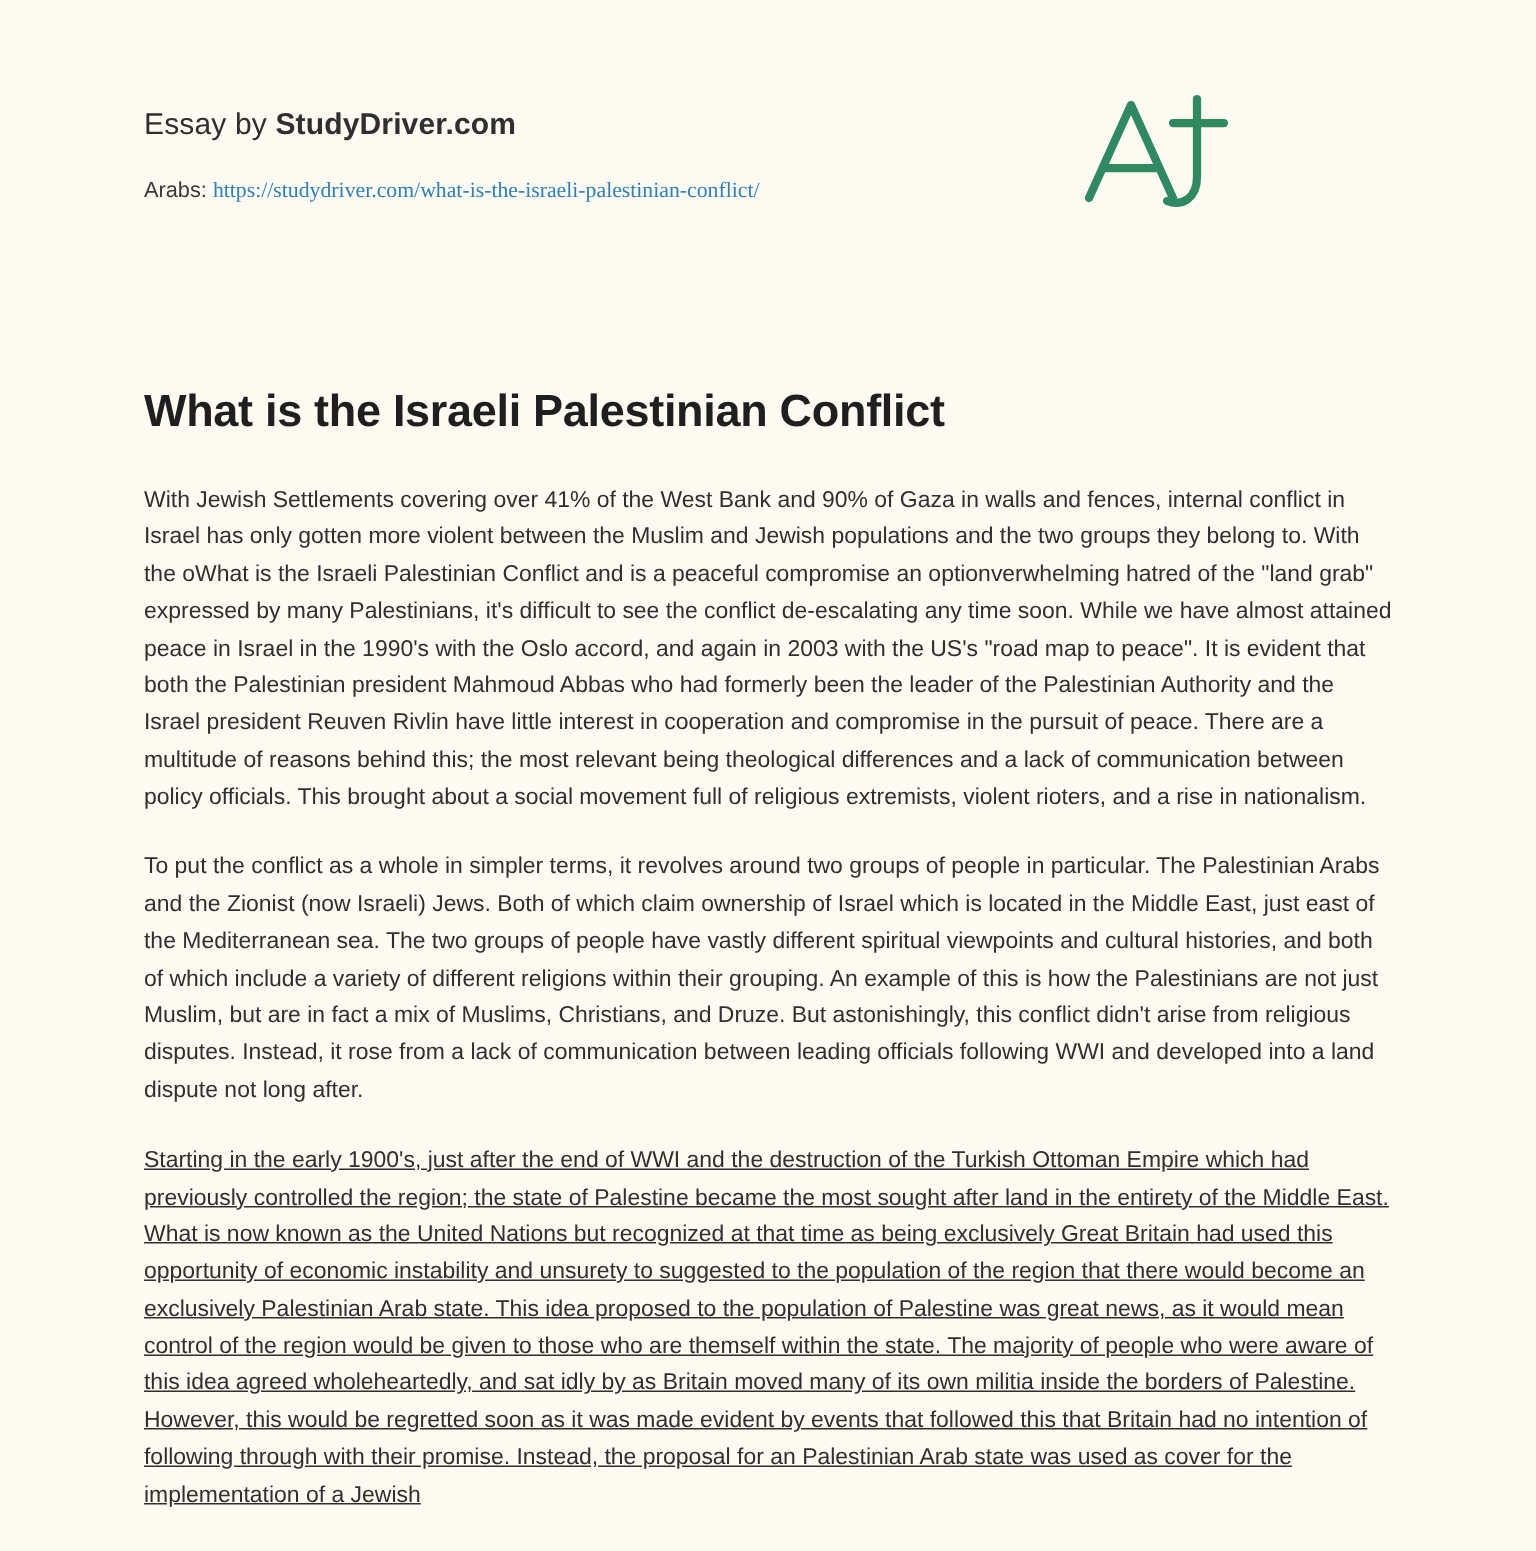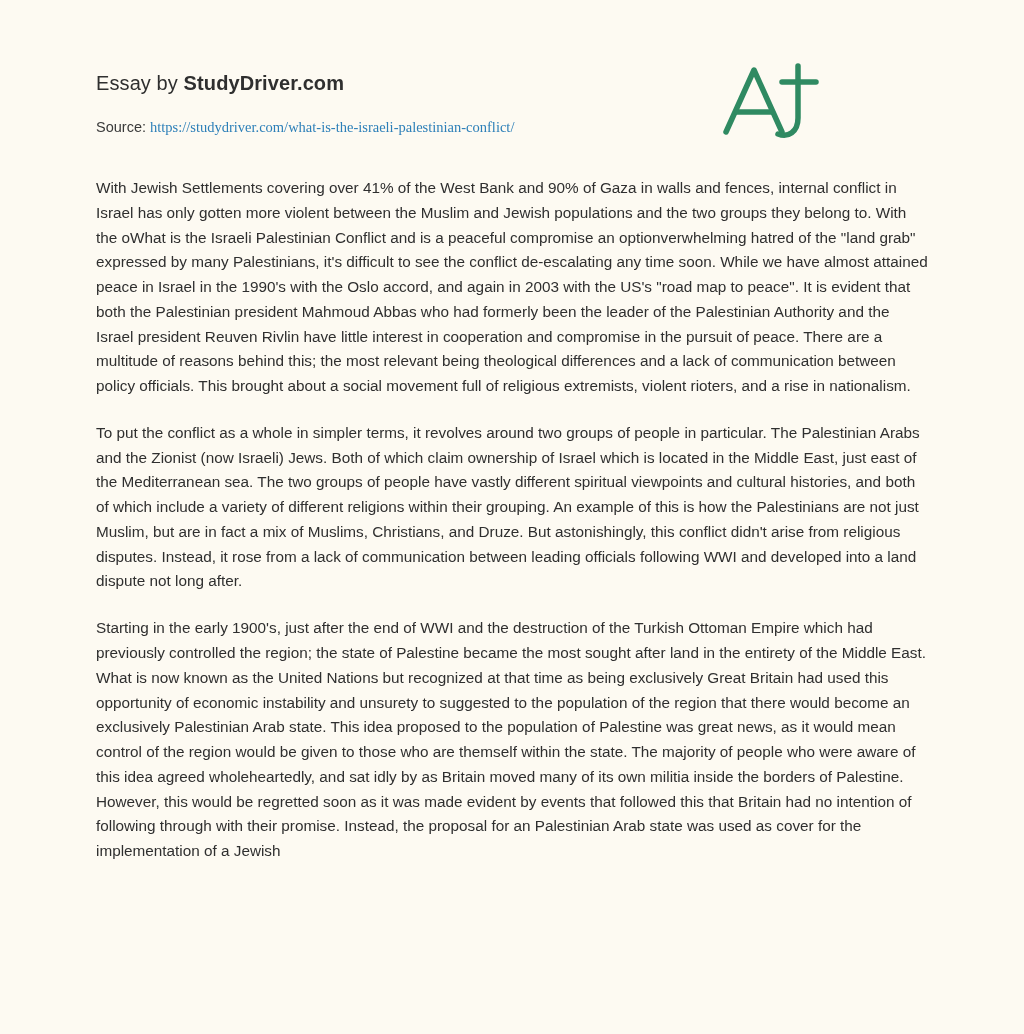--- a/index.html
+++ b/index.html
@@ -64,54 +64,56 @@
     line-height: 1.25;
     font-weight: bold;
     color: #1f1f1f;
     letter-spacing: -0.2px;
   }
   .article {
     padding-top: 28px;
     padding-bottom: 40px;
   }
   .article p {
-    margin: 12px 0 22px 0;
+    margin: 0 0 22px 0;
     font-size: 15.3px;
     line-height: 1.62;
     color: #2f2f2f;
     text-align: left;
   }
   .article p:last-child {
     margin-bottom: 0;
+    text-decoration: underline;
   }
 </style>
 </head>
 <body>
 
 <div class="page">
 
   <div class="header">
     <div class="essay-by"><span>Essay by </span><span class="brand">StudyDriver.com</span></div>
 
     <div class="source-line">
-      <span class="src-label">Source: </span><a class="src-url" href="#">https://studydriver.com/what-is-the-israeli-palestinian-conflict/</a>
+      <span class="src-label">Arabs: </span><a class="src-url" href="#">https://studydriver.com/what-is-the-israeli-palestinian-conflict/</a>
     </div>
 
     <div class="logo">
       <svg width="120" height="100" viewBox="0 0 120 100" xmlns="http://www.w3.org/2000/svg">
         <g fill="none" stroke="#2f8a62" stroke-width="5.5" stroke-linecap="round" stroke-linejoin="round">
           <path d="M14 76 L42 14 L70 76"></path>
           <path d="M25 56 L59 56"></path>
           <path d="M86 10 L86 62 C86 76 76 82 66 78"></path>
           <path d="M70 26 L104 26"></path>
         </g>
       </svg>
     </div>
   </div>
 
+  <h1 class="title">What is the Israeli Palestinian Conflict</h1>
 
   <div class="article">
     <p>With Jewish Settlements covering over 41% of the West Bank and 90% of Gaza in walls and fences, internal conflict in Israel has only gotten more violent between the Muslim and Jewish populations and the two groups they belong to. With the oWhat is the Israeli Palestinian Conflict and is a peaceful compromise an optionverwhelming hatred of the "land grab" expressed by many Palestinians, it's difficult to see the conflict de-escalating any time soon. While we have almost attained peace in Israel in the 1990's with the Oslo accord, and again in 2003 with the US's "road map to peace". It is evident that both the Palestinian president Mahmoud Abbas who had formerly been the leader of the Palestinian Authority and the Israel president Reuven Rivlin have little interest in cooperation and compromise in the pursuit of peace. There are a multitude of reasons behind this; the most relevant being theological differences and a lack of communication between policy officials. This brought about a social movement full of religious extremists, violent rioters, and a rise in nationalism.</p>
     <p>To put the conflict as a whole in simpler terms, it revolves around two groups of people in particular. The Palestinian Arabs and the Zionist (now Israeli) Jews. Both of which claim ownership of Israel which is located in the Middle East, just east of the Mediterranean sea. The two groups of people have vastly different spiritual viewpoints and cultural histories, and both of which include a variety of different religions within their grouping. An example of this is how the Palestinians are not just Muslim, but are in fact a mix of Muslims, Christians, and Druze. But astonishingly, this conflict didn't arise from religious disputes. Instead, it rose from a lack of communication between leading officials following WWI and developed into a land dispute not long after.</p>
     <p>Starting in the early 1900's, just after the end of WWI and the destruction of the Turkish Ottoman Empire which had previously controlled the region; the state of Palestine became the most sought after land in the entirety of the Middle East. What is now known as the United Nations but recognized at that time as being exclusively Great Britain had used this opportunity of economic instability and unsurety to suggested to the population of the region that there would become an exclusively Palestinian Arab state. This idea proposed to the population of Palestine was great news, as it would mean control of the region would be given to those who are themself within the state. The majority of people who were aware of this idea agreed wholeheartedly, and sat idly by as Britain moved many of its own militia inside the borders of Palestine. However, this would be regretted soon as it was made evident by events that followed this that Britain had no intention of following through with their promise. Instead, the proposal for an Palestinian Arab state was used as cover for the implementation of a Jewish</p>
   </div>
 
 </div>
 
 </body></html>

